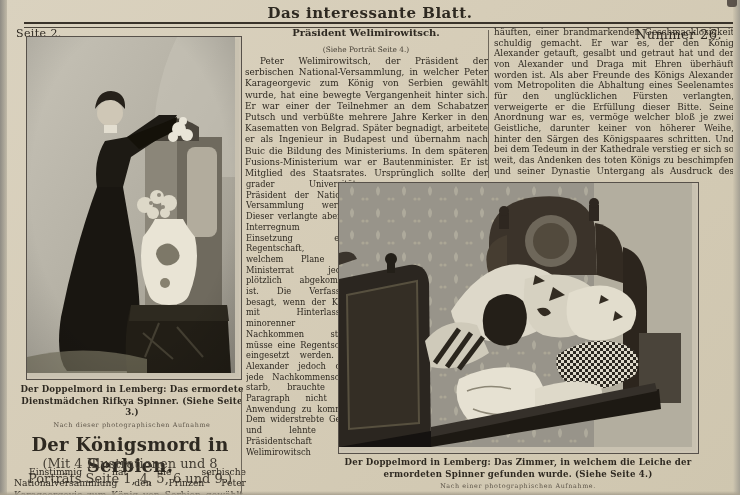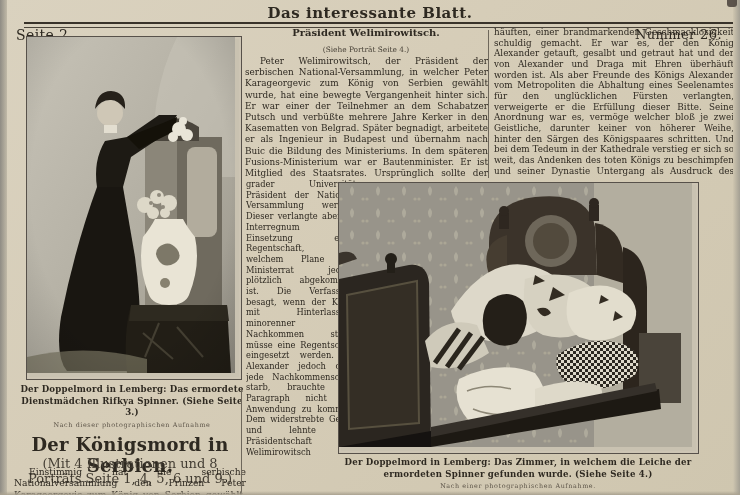--- a/index.html
+++ b/index.html
@@ -6,21 +6,21 @@
   .page{
     position:relative;width:740px;height:495px;overflow:hidden;
     background:linear-gradient(135deg,#dad2bf 0%,#d6cdb8 40%,#cfc6af 100%);
     font-family:"DejaVu Serif", serif;color:#2e2921;
   }
   .edge-l{position:absolute;left:0;top:0;width:7px;height:495px;background:linear-gradient(90deg,#8f8c84,#c0b9a7);}
   .edge-r{position:absolute;right:0;top:0;width:7px;height:495px;background:linear-gradient(270deg,#a39f93,#cfc6b0);}
   .edge-b{position:absolute;left:0;bottom:0;width:740px;height:4px;background:linear-gradient(0deg,#aaa290,#cfc6b000);}
   .corner-mark{position:absolute;right:3px;top:0;width:10px;height:7px;background:#46403a;border-radius:0 0 3px 3px;opacity:.85;}
   .hdr{position:absolute;top:4px;left:0;width:740px;height:18px;}
-  .hdr .pg{position:absolute;left:16px;top:23px;font-size:14px;letter-spacing:.4px;}
+  .hdr .pg{position:absolute;left:16px;top:23px;font-size:11px;letter-spacing:.4px;}
   .hdr .mast{position:absolute;left:0;width:740px;text-align:center;top:0;font-size:15px;font-weight:bold;letter-spacing:.5px;}
   .hdr .num{position:absolute;right:18px;top:23px;font-size:13px;letter-spacing:.4px;}
   .rule-thick{position:absolute;left:24px;top:22px;width:711px;height:2.4px;background:#39332a;}
   .rule-thin{position:absolute;left:24px;top:26.5px;width:711px;height:1px;background:#4a443a;}
 
   .figure{position:absolute;background:#c9c2b1;border:1px solid #57514a;box-shadow:0 0 0 2px #cdc5b4 inset;}
   .figure svg{display:block;}
 
   .cap{position:absolute;text-align:center;font-weight:bold;font-size:8.6px;line-height:11.5px;letter-spacing:.2px;}
   .credit{position:absolute;text-align:center;font-size:6.4px;letter-spacing:.6px;color:#5c5448;}

